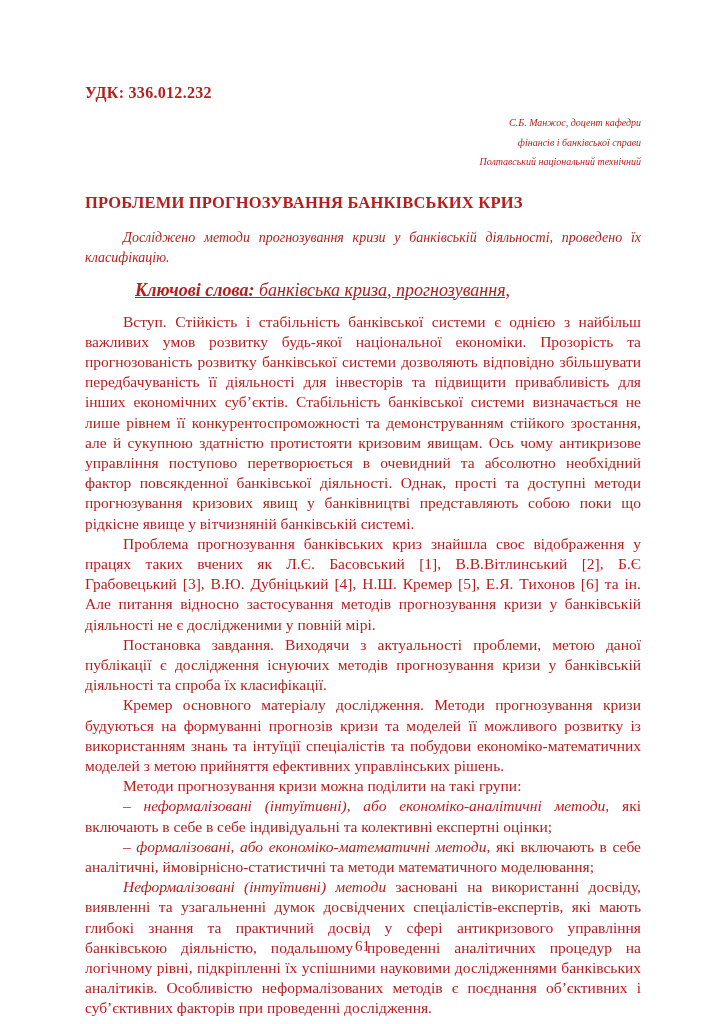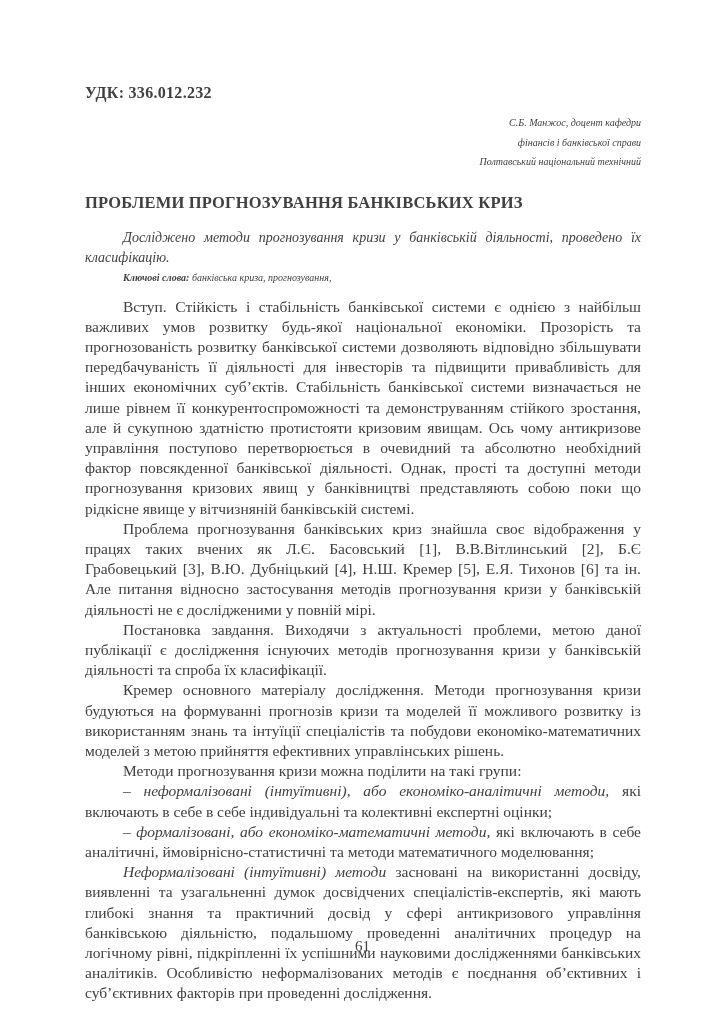--- a/index.html
+++ b/index.html
@@ -6,21 +6,21 @@
     margin: 0;
     padding: 0;
     background: #ffffff;
   }
   .page {
     position: relative;
     width: 725px;
     height: 1024px;
     background: #ffffff;
     font-family: "Liberation Serif", "DejaVu Serif", serif;
-    color: #404040;
+    color: #b91c1c;
     overflow: hidden;
   }
   .content {
     position: absolute;
     left: 85px;
     top: 84px;
     width: 556px;
   }
   .udc {
     font-weight: bold;
@@ -43,25 +43,26 @@
   }
   .abstract {
     margin: 15px 0 0 0;
     font-style: italic;
     font-size: 14px;
     line-height: 20px;
     text-align: justify;
     text-indent: 38px;
   }
   .keywords {
-    margin: 0;
+    margin: 12px;
     font-style: italic;
-    font-size: 10px;
+    font-size: 18px;
     line-height: 20px;
     text-indent: 38px;
+    text-decoration: underline;
   }
   .kw-label {
     font-weight: bold;
   }
   .body {
     margin-top: 9px;
   }
   .body p {
     margin: 0;
     font-size: 15.5px;

